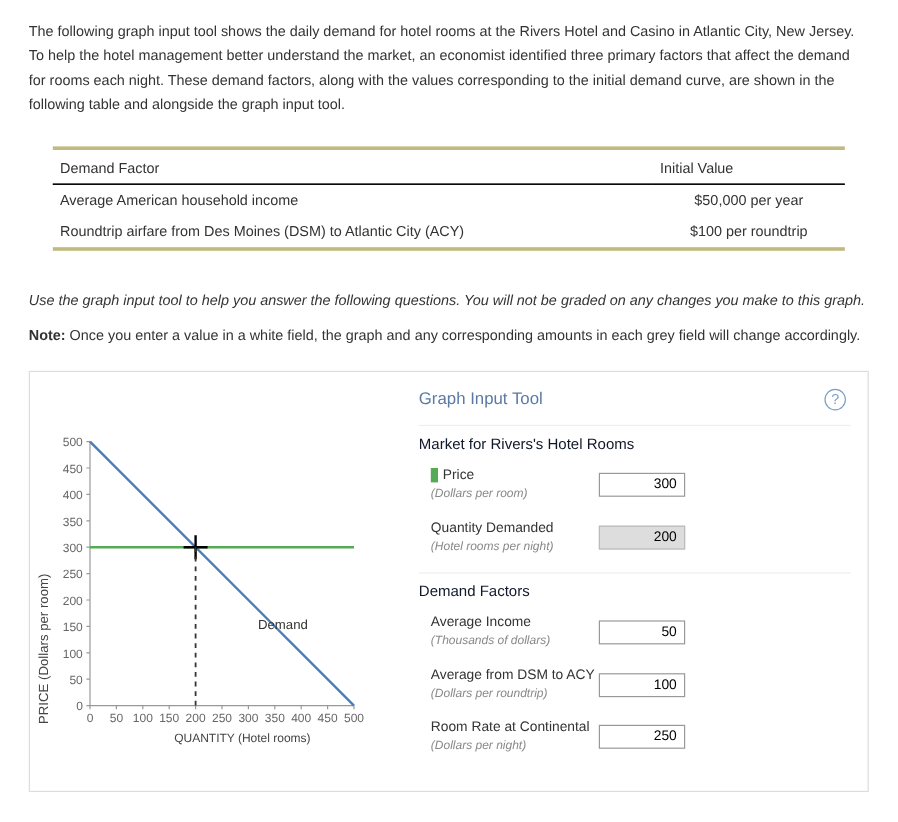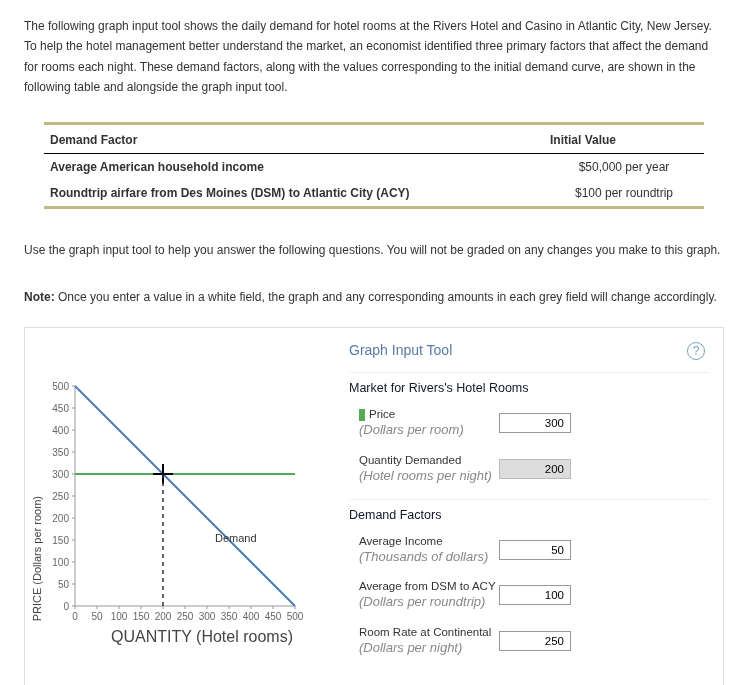--- a/index.html
+++ b/index.html
@@ -12,25 +12,25 @@
       width: 748px;
     }
     .intro { line-height: 1.7; margin-bottom: 24px; }
     .table-wrap {
       border-top: 3px solid #c0b980;
       border-bottom: 3px solid #c0b980;
       margin: 0 20px 32px 20px;
       padding: 0;
     }
     table.factors { width: 100%; border-collapse: collapse; font-size: 12px; }
-    table.factors th { text-align: left; font-weight: bold; padding: 8px 6px 6px 6px; border-bottom: 1px solid #000; }
+    table.factors th { text-align: left; font-weight: normal; padding: 8px 6px 6px 6px; border-bottom: 1px solid #000; }
     table.factors th.valcol { text-align: left; width: 160px; }
-    table.factors td { padding: 6px 6px; font-weight: bold; }
+    table.factors td { padding: 6px 6px; font-weight: normal; }
     table.factors td.val { text-align: center; font-weight: normal; }
-    .instruction { margin-bottom: 28px; line-height: 1.6; }
+    .instruction { font-style: italic; margin-bottom: 10px; line-height: 1.6; }
     .note { margin-bottom: 20px; line-height: 1.6; }
     .note b { font-weight: bold; }
     .tool-box {
       border: 1px solid #ddd;
       padding: 14px 14px 20px 10px;
       display: flex;
       gap: 0px;
       margin-bottom: 24px;
     }
     .chart-col { flex: 0 0 300px; padding-top: 34px; }
@@ -42,40 +42,40 @@
       border: 1px solid #7aa0c4; color: #7aa0c4;
       font-size: 12px; text-align: center; line-height: 16px;
       cursor: pointer;
     }
     .section-head {
       color: #0f172a; font-size: 12.5px; padding: 8px 0 8px 0;
       border-top: 1px solid #eee; margin-top: 4px;
     }
     .field-row { display: flex; align-items: center; padding: 4px 0 10px 10px; }
     .field-label { flex: 0 0 140px; font-size: 11.5px; line-height: 1.3; }
-    .field-label .sub { color: #888; font-style: italic; font-size: 13px; }
+    .field-label .sub { color: #888; font-style: italic; font-size: 10px; }
     .field-input input {
       width: 72px; height: 20px; border: 1px solid #999;
       text-align: right; padding-right: 6px; font-size: 11.5px;
       font-family: inherit;
     }
     .field-input input.grey { background: #ddd; border-color: #bbb; }
     .price-marker {
       display: inline-block; width: 6px; height: 12px; background: #55aa55;
       vertical-align: middle; margin-right: 4px;
     }
     
     .chart-svg { display: block; }
     .axis-label-y {
       writing-mode: vertical-rl; transform: rotate(180deg);
       font-size: 11px; color: #444; text-align: center;
       position: absolute; left: -4px; top: 120px;
     }
     .chart-wrap { position: relative; }
-    .axis-label-x { font-size: 16px; color: #444; text-align: center; margin-top: 2px; margin-left: 34px;}
+    .axis-label-x { font-size: 10px; color: #444; text-align: center; margin-top: 2px; margin-left: 34px;}
     .tick-text { font-size: 10px; fill: #666; font-family: Arial; }
     .demand-label { font-size: 11px; fill: #333; font-family: Arial; }
   </style>
 </head>
 <body>
 
 <p class="intro">The following graph input tool shows the daily demand for hotel rooms at the Rivers Hotel and Casino in Atlantic City, New Jersey. To help the hotel management better understand the market, an economist identified three primary factors that affect the demand for rooms each night. These demand factors, along with the values corresponding to the initial demand curve, are shown in the following table and alongside the graph input tool.</p>
 
 <div class="table-wrap">
   <table class="factors">

